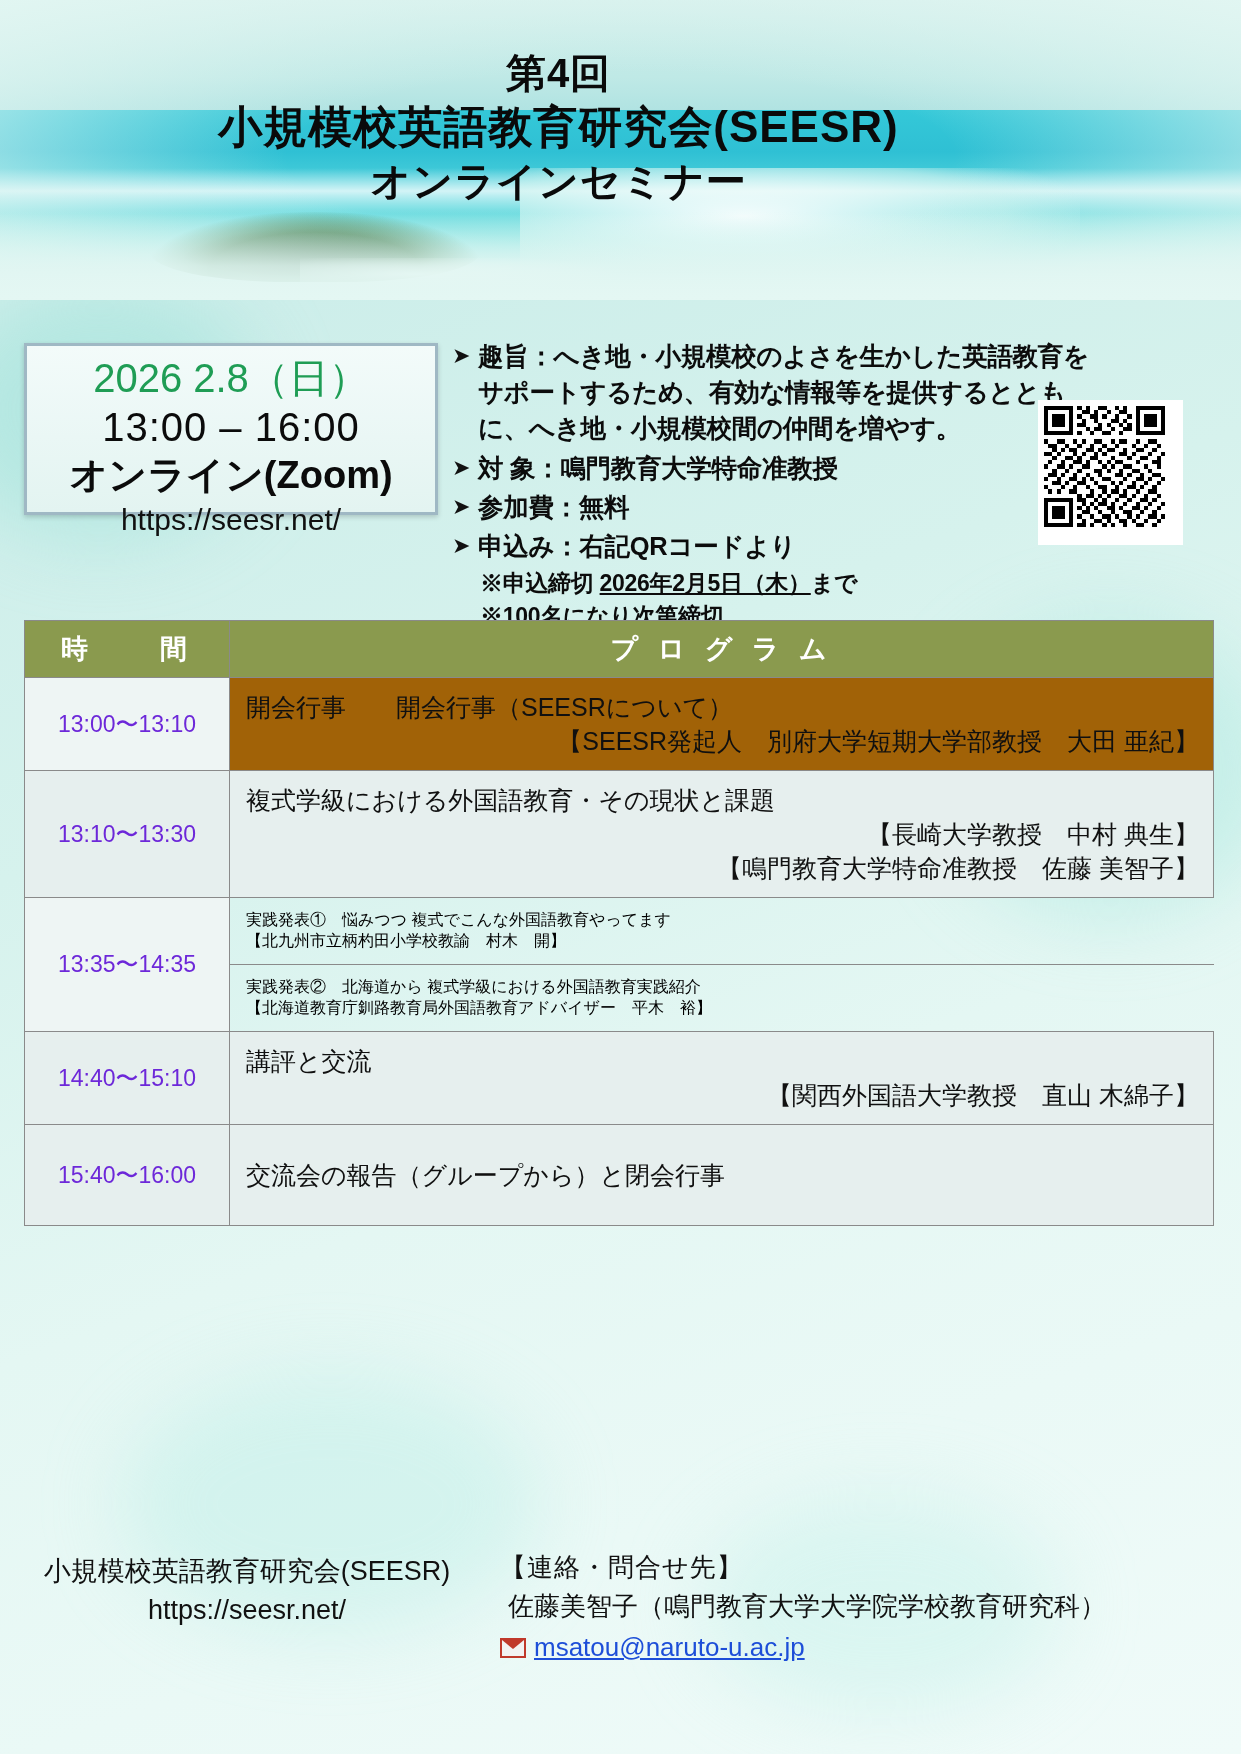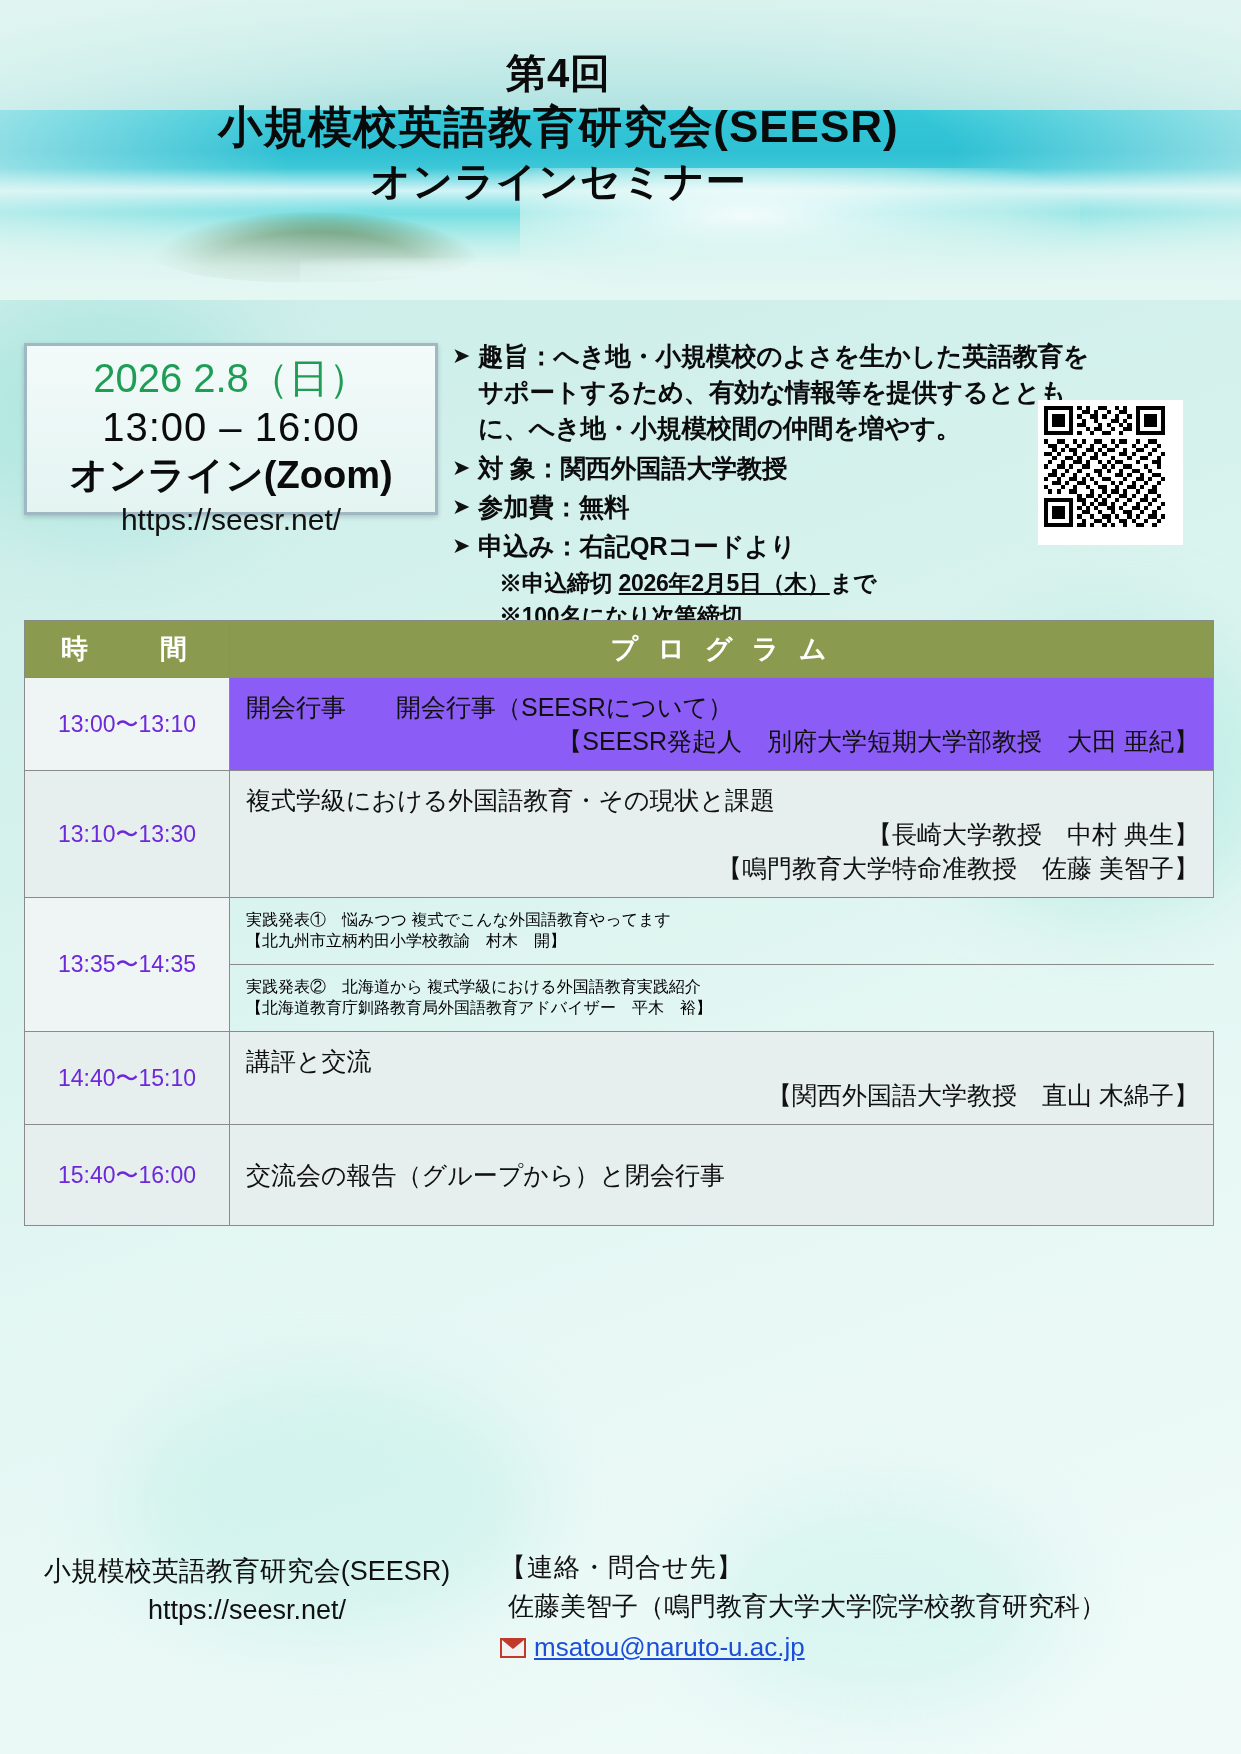--- a/index.html
+++ b/index.html
@@ -165,21 +165,21 @@
     font-weight: bold;
     color: #0c0c0c;
     line-height: 1.42;
     letter-spacing: -0.3px;
   }
   .note {
     font-size: 23px;
     font-weight: bold;
     color: #0c0c0c;
     line-height: 1.42;
-    margin-left: 47px;
+    margin-left: 28px;
     letter-spacing: -0.3px;
   }
   .note u { text-decoration: underline; }
 
   
   .qr-box {
     position: absolute;
     right: 58px; top: 400px;
     width: 133px; height: 133px;
     background: #fff;
@@ -217,21 +217,21 @@
     font-size: 23px;
     color: #6d28d9;
     background: #eef5f4;
     letter-spacing: 0px;
   }
   td.prog {
     padding: 12px 14px 12px 16px;
     font-size: 25px;
     color: #101010;
     line-height: 1.36;
-    background: #8b5cf6;
+    background: #a16207;
   }
   tr.alt td { background: #e6efee; }
   .prog .right { text-align: right; }
   .sub-cell { padding: 0 !important; border: none !important; }
   .sub-cell .part {
     padding: 12px 14px 12px 16px;
     border-bottom: 1px solid #8a8a8a;
   }
   .sub-cell .part:last-child { border-bottom: none; }
 
@@ -315,21 +315,21 @@
   <div class="date-url">https://seesr.net/</div>
 </div>
 
 <div class="info">
   <div class="info-row">
     <span class="arrow">➤</span>
     <span class="info-text">趣旨：へき地・小規模校のよさを生かした英語教育をサポートするため、有効な情報等を提供するとともに、へき地・小規模校間の仲間を増やす。</span>
   </div>
   <div class="info-row">
     <span class="arrow">➤</span>
-    <span class="info-text">対 象：関西外国語大学教授</span>
+    <span class="info-text">対 象：鳴門教育大学特命准教授</span>
   </div>
   <div class="info-row">
     <span class="arrow">➤</span>
     <span class="info-text">参加費：無料</span>
   </div>
   <div class="info-row">
     <span class="arrow">➤</span>
     <span class="info-text">申込み：右記QRコードより</span>
   </div>
   <div class="note">

